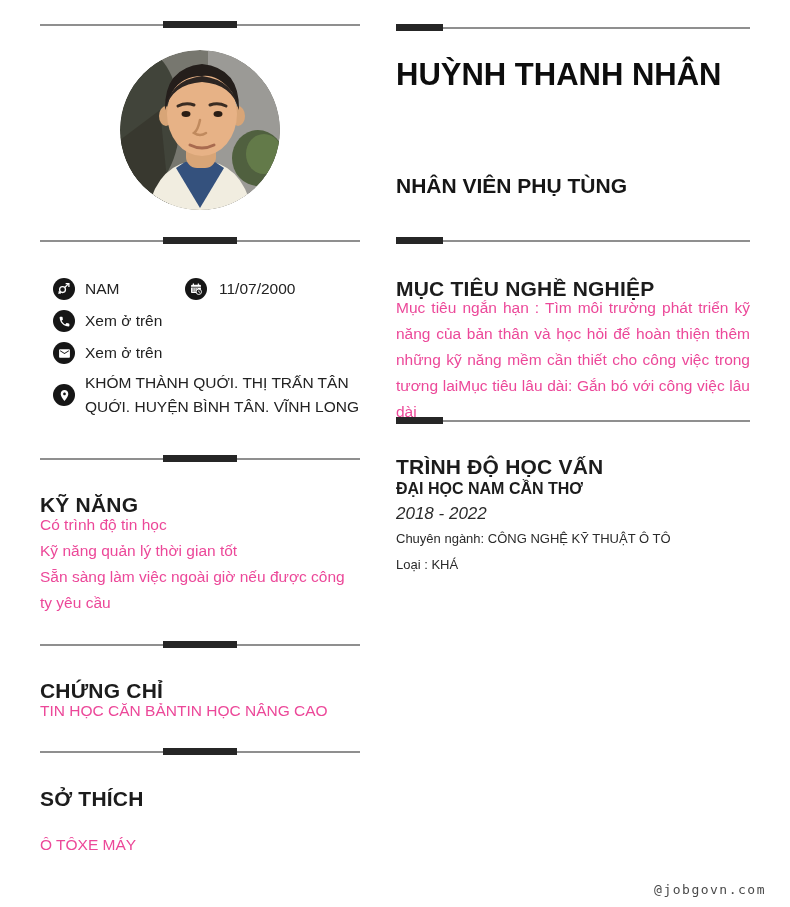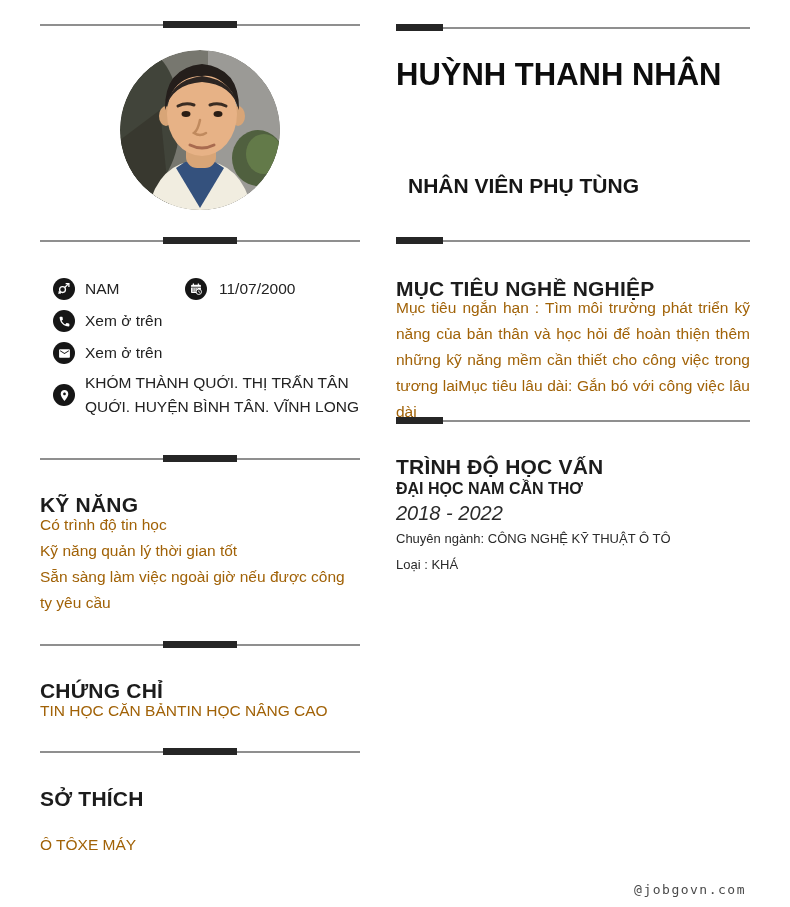--- a/index.html
+++ b/index.html
@@ -24,32 +24,32 @@
   
   .contact-row { position:absolute; left:0; display:flex; align-items:center; gap:10px; font-size:15.5px; color:#222;padding-left:13px; }
   .contact-row.address { align-items:center; width:320px; }
   .contact-row .txt { line-height:22px; }
   .contact-row.address .txt { line-height:24px; }
   .icon-circle { width:22px; height:22px; border-radius:50%; background:#161616; display:flex; align-items:center; justify-content:center; flex:none; }
   .icon-circle svg { display:block; }
 
   
   .sec-title { position:absolute; left:0; font-size:21px; font-weight:bold; color:#1c1c1c; letter-spacing:0.2px; line-height:24px;margin-top:16px; }
-  .sec-body  { position:absolute; left:0; width:100%; font-size:15.5px; color:#a16207; line-height:26px; }
+  .sec-body  { position:absolute; left:0; width:100%; font-size:15.5px; color:#ec4899; line-height:26px; }
 
   
   .name { position:absolute; top:45px; left:0; width:354px; font-size:31px; line-height:60px; font-weight:bold; color:#0d0d0d; }
-  .job-title { position:absolute; top:173px; left:12px; width:354px; font-size:21px; line-height:26px; font-weight:bold; color:#161616; }
+  .job-title { position:absolute; top:173px; left:0; width:354px; font-size:21px; line-height:26px; font-weight:bold; color:#161616; }
   .objective-body { text-align:justify; }
   .edu { position:absolute; top:470px; left:0; width:354px; }
   .edu .school { font-size:16px; font-weight:bold; color:#1c1c1c; line-height:17px; margin-bottom:8px;margin-top:10px; }
-  .edu .period { font-size:20px; font-style:italic; color:#2a2a2a; line-height:17px; margin-bottom:8px; }
+  .edu .period { font-size:17px; font-style:italic; color:#2a2a2a; line-height:17px; margin-bottom:8px; }
   .edu .major, .edu .grade { font-size:13px; color:#2a2a2a; line-height:17px; margin-bottom:9px; }
 
-  .watermark { position:absolute; right:44px; bottom:10px; font-family:"DejaVu Sans Mono","Liberation Mono",monospace; font-size:13px; letter-spacing:1.5px; color:#4a4a4a;text-align:center; }
+  .watermark { position:absolute; right:24px; bottom:10px; font-family:"DejaVu Sans Mono","Liberation Mono",monospace; font-size:13px; letter-spacing:1.5px; color:#4a4a4a;text-align:center; }
 </style>
 </head>
 <body>
 
 <div class="page">
 
   <div class="col-left">
 
     <div class="divider" style="top:21px">
       <span class="thin"></span>

